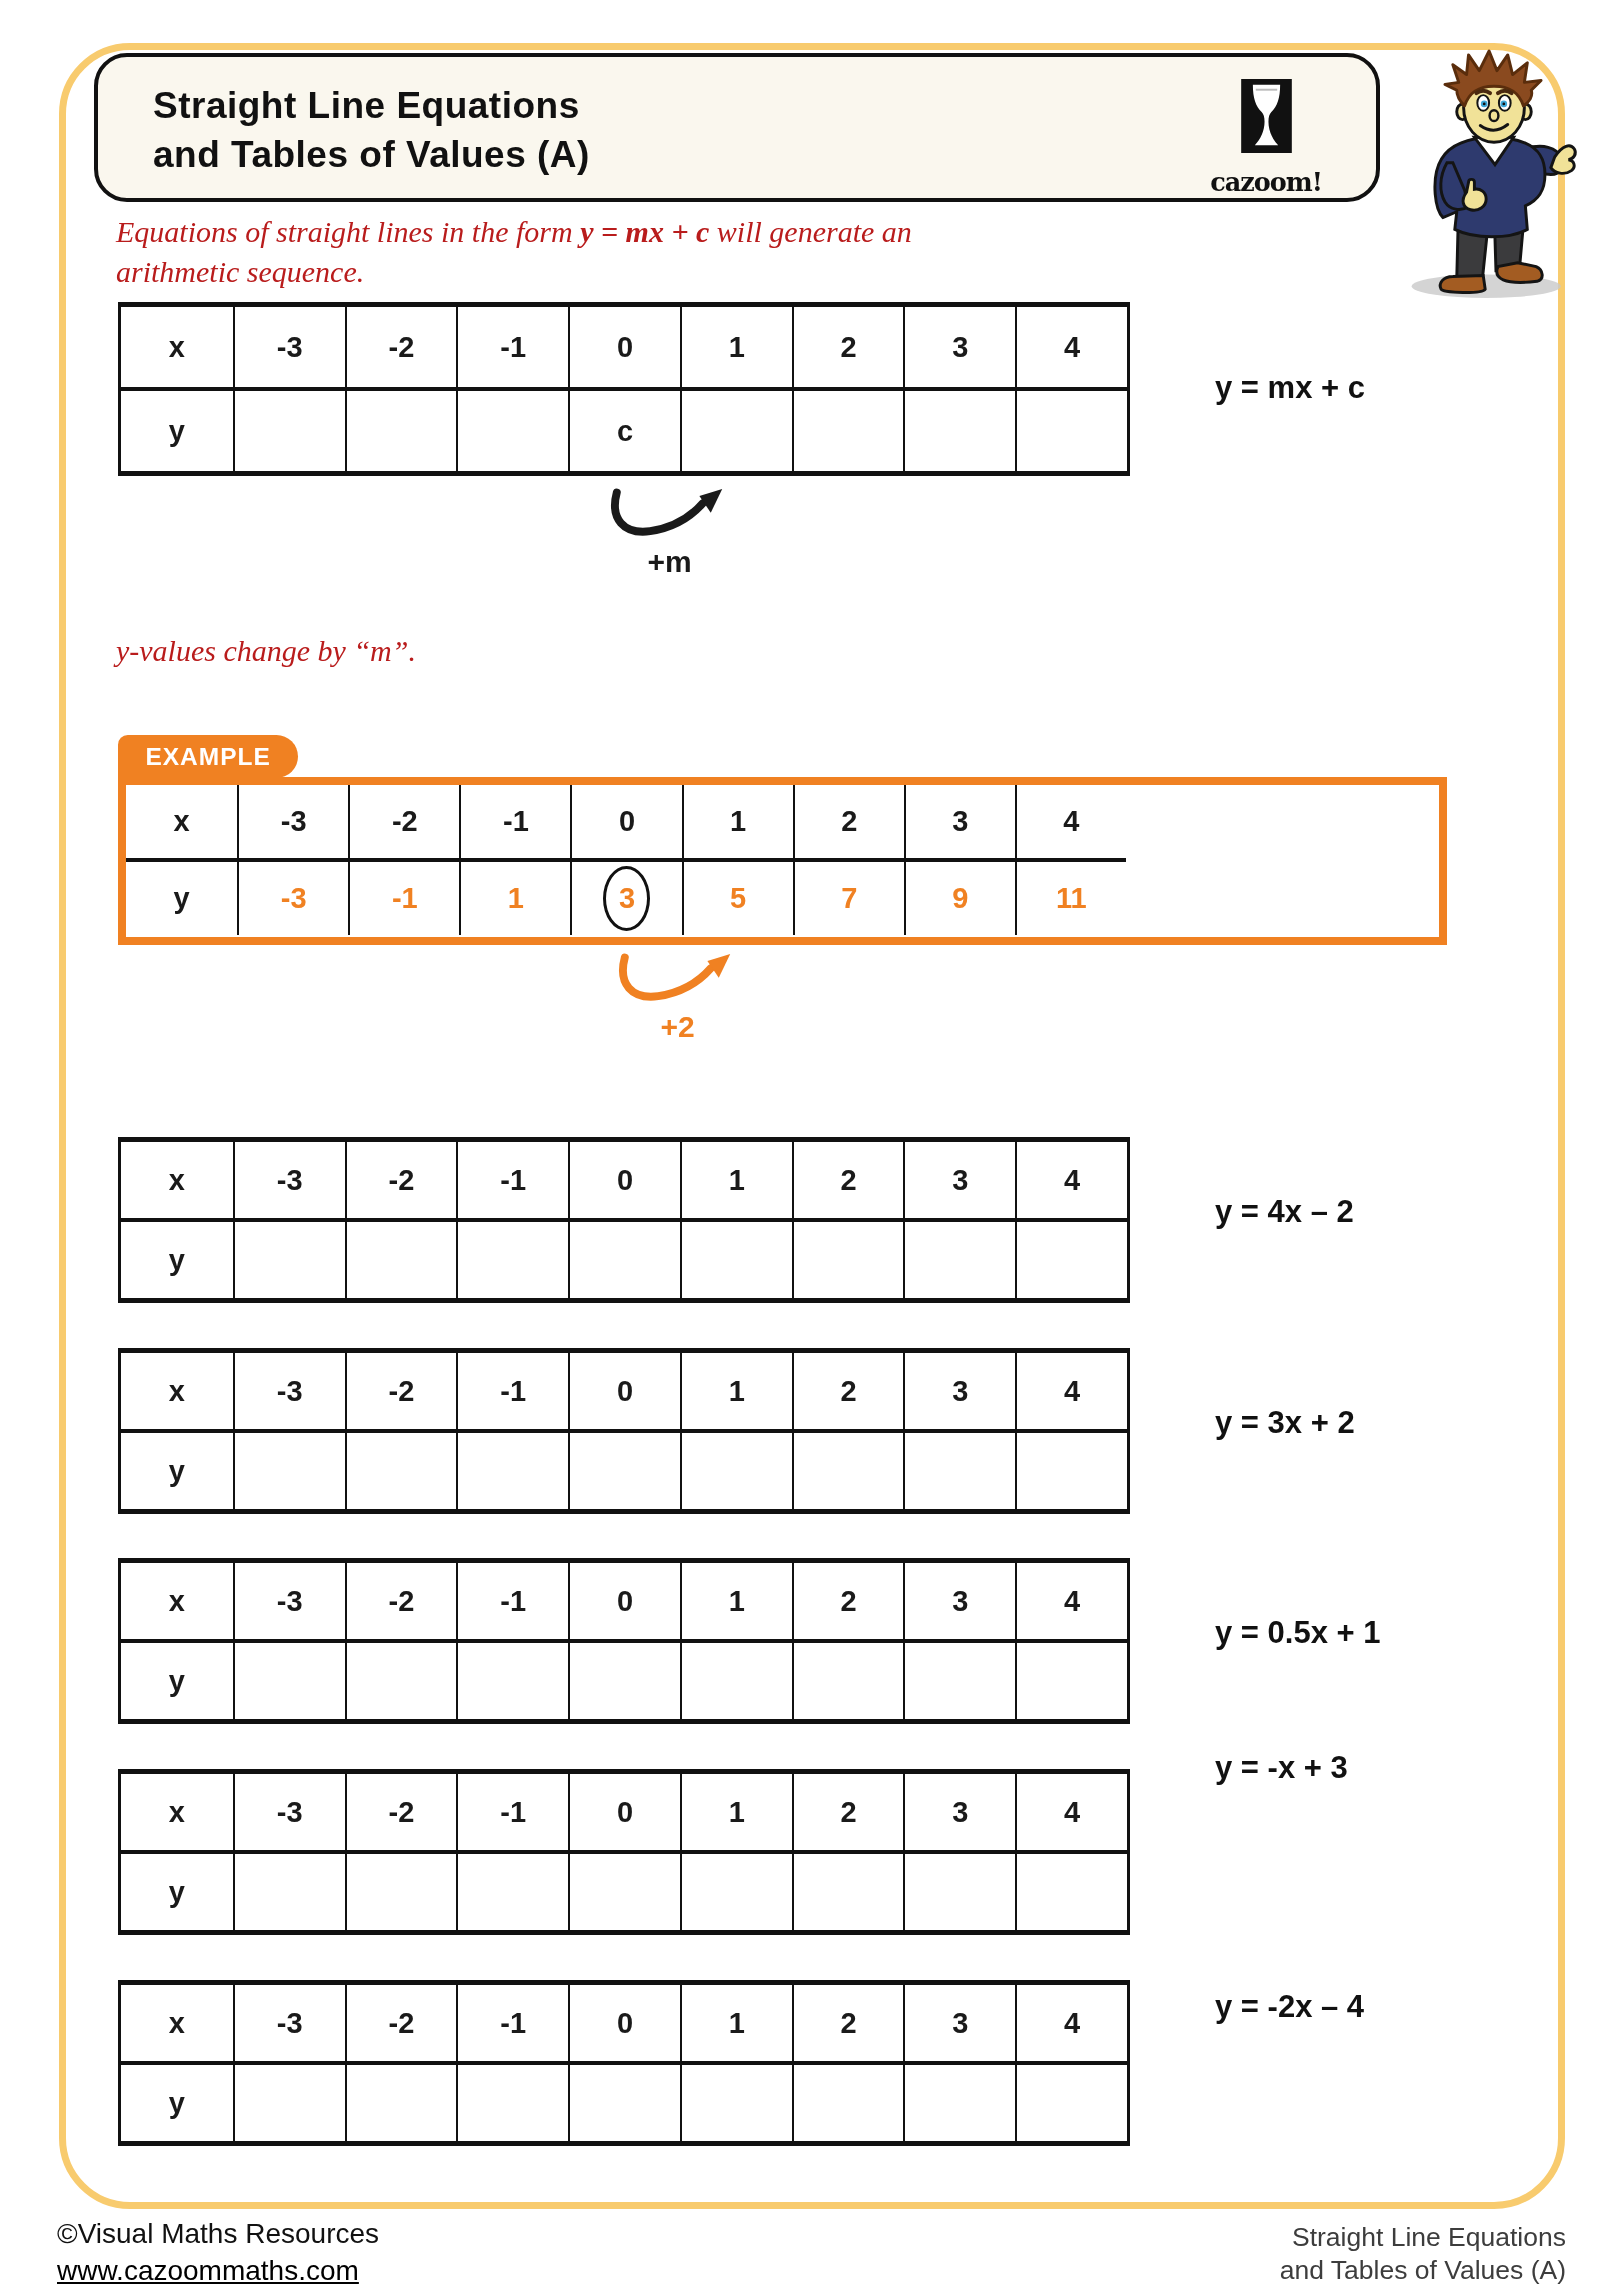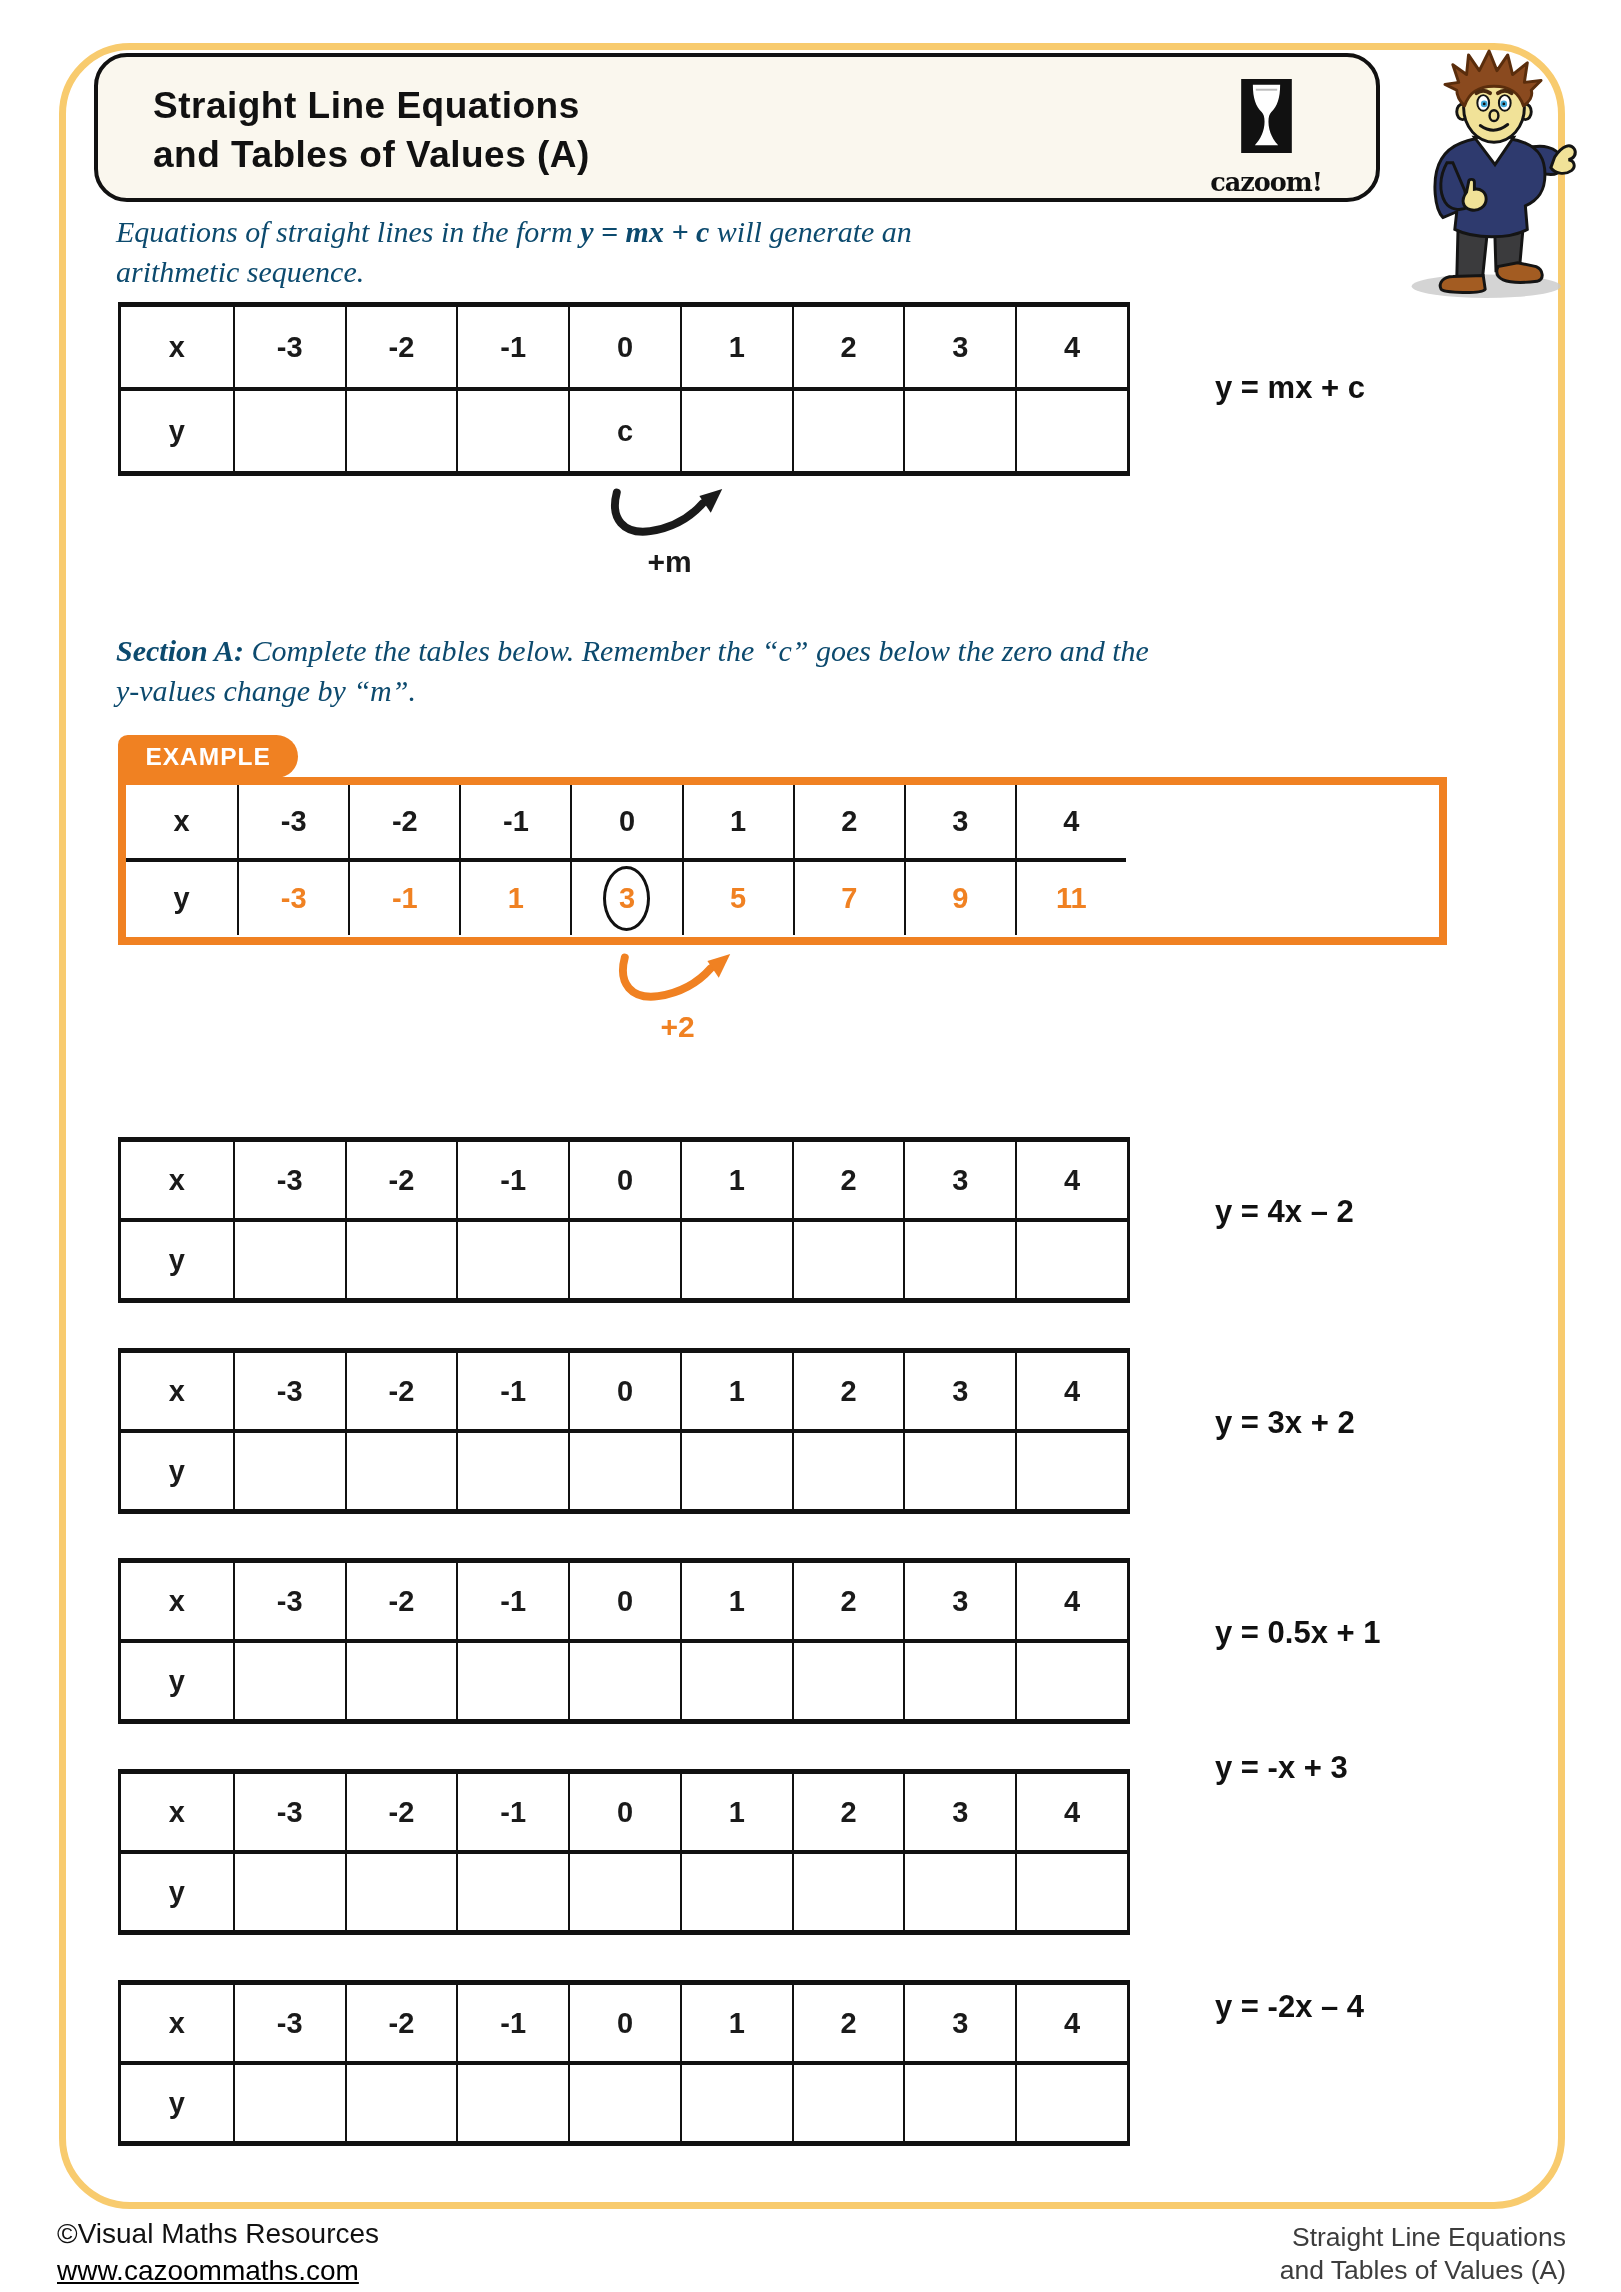--- a/index.html
+++ b/index.html
@@ -23,21 +23,21 @@
     font-size:37px; font-weight:bold; line-height:49px; letter-spacing:0.5px; color:#111;
   }
   .logo { position:absolute; right:51px; top:21.6px; width:118px; text-align:center; }
   .logo-sq { width:51px; height:74px; margin:0 auto; }
   .logo-text { font-family:"DejaVu Serif", serif; font-weight:bold; font-size:25.5px; color:#111; margin-top:14px; letter-spacing:-1px; }
   
   .mascot { position:absolute; left:1396px; top:47px; width:196px; height:255px; }
   
   .intro, .section-a {
     position:absolute; left:116px; font-family:"Liberation Serif", serif; font-style:italic;
-    font-size:30px; line-height:40px; color:#0c4a6e;
+    font-size:30px; line-height:40px; color:#b91c1c;
   }
   .intro { top:212px; width:1078px; }
   .section-a { top:631px; width:1304px; }
   .intro b, .section-a b { font-weight:bold; font-style:italic; }
   
   .vtable {
     position:absolute; left:118px; width:1012px; background:#fff;
     border:3.9px solid #111; border-top-width:5.9px; border-bottom-width:5.9px;
   }
   .trow { display:grid; grid-template-columns:repeat(9,1fr); }
@@ -181,21 +181,20 @@
   <div class="swoosh" style="left:608px; top:486px;">
     <svg viewBox="0 0 140 62" width="123" height="57">
       <path d="M10,6 C2,36 18,54 48,50 C74,46 94,34 108,18" fill="none" stroke="currentColor" stroke-width="9" stroke-linecap="round"></path>
       <polygon points="130,2 104,10 117,29" fill="currentColor"></polygon>
     </svg>
   </div>
   <div class="arrow-label" style="left:608px; top:545px;">+m</div>
   <div class="eq" style="top:370px;">y = mx + c</div>
 
   <div class="section-a">
-    <div><b>Section A:</b><span> Complete the tables below. Remember the “c” goes below the zero and the</span></div>
     <div>y-values change by “m”.</div>
   </div>
 
   <div class="example-tag">EXAMPLE</div>
   <div class="example-box">
     <div class="vtable example-table">
         <div class="trow xrow">
           <div class="cell lblcell">x</div>
           <div class="cell xcell">-3</div>
           <div class="cell xcell">-2</div>

